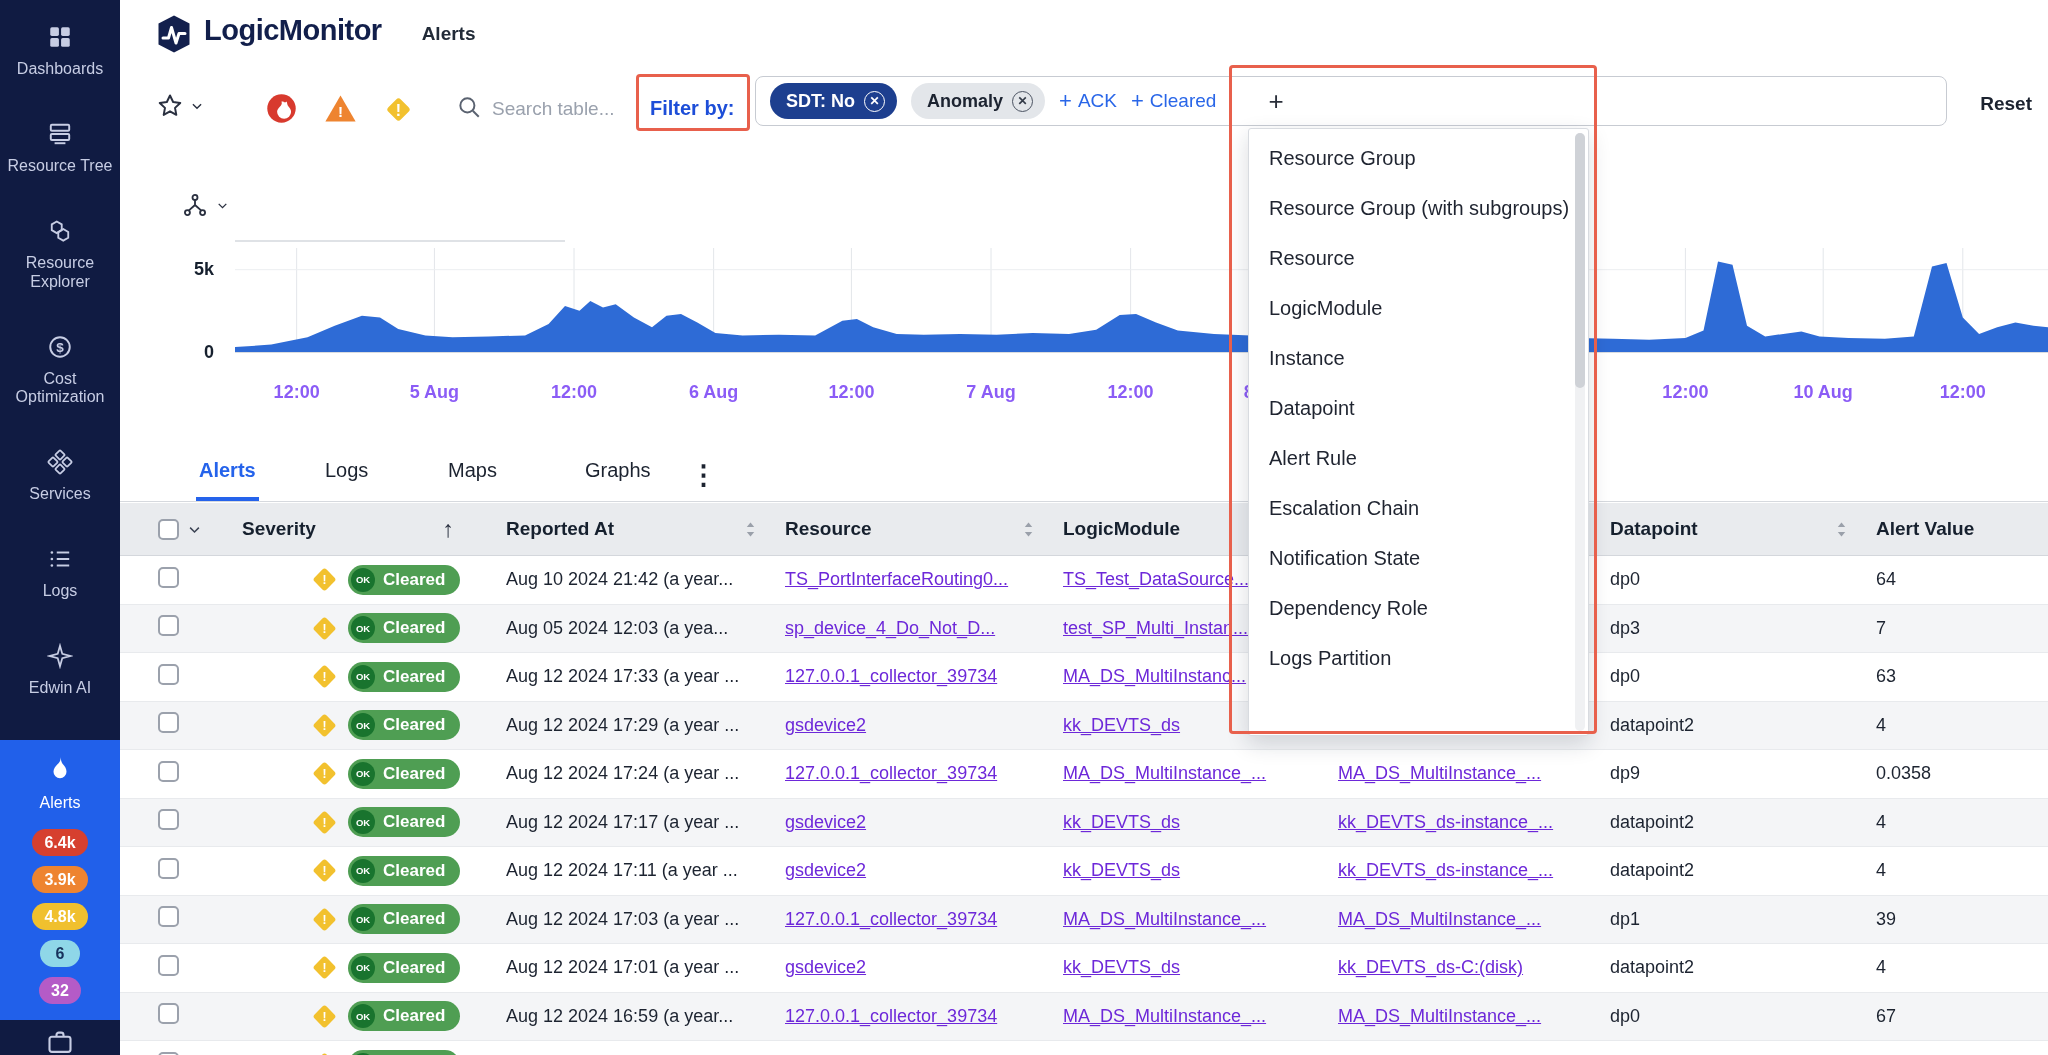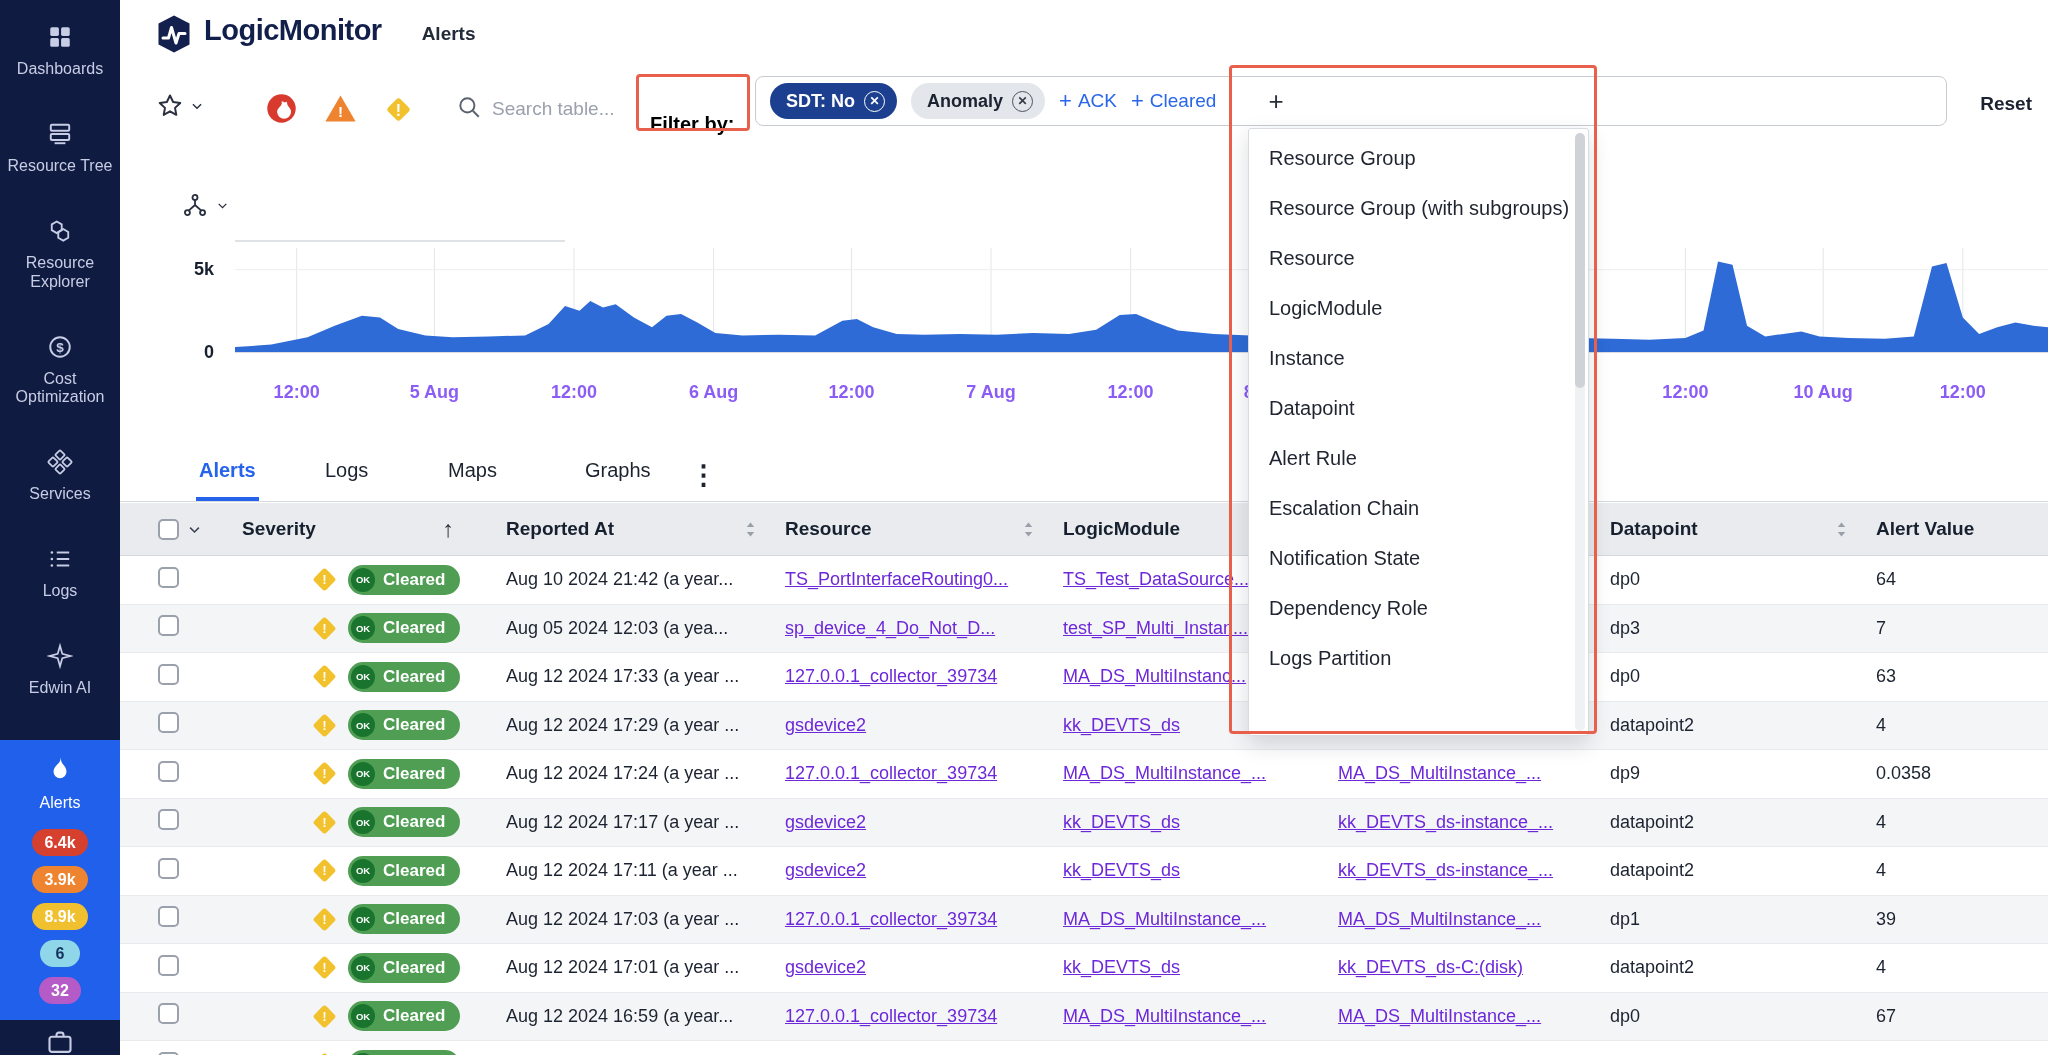--- a/index.html
+++ b/index.html
@@ -43,21 +43,21 @@
   .toolbar { position: relative; height: 82px; }
   .tb-star { position: absolute; left: 36px; top: 24px; display: flex; align-items: center; gap: 6px; cursor: pointer; }
   .sev-icon { position: absolute; top: 25px; cursor: pointer; }
   .sev-critical { left: 146px; } .sev-error { left: 204px; } .sev-warn { left: 262px; }
   .search { position: absolute; left: 336px; top: 26px; display: flex; align-items: flex-end; gap: 10px; }
   .search input {
     border: none; outline: none; font-size: 19px; width: 180px;
     font-family: "Liberation Sans", sans-serif; color: #333; background: transparent;
   }
   .search input::placeholder { color: #9aa1ad; }
-  .filter-by { position: absolute; left: 530px; top: 45px; font-size: 20px; font-weight: bold; color: #000000; }
+  .filter-by { position: absolute; left: 530px; top: 29px; font-size: 20px; font-weight: bold; color: #1d4ed8; }
   .filter-bar {
     position: absolute; left: 635px; top: 8px; width: 1192px; height: 50px;
     border: 1px solid #c7cbd2; border-radius: 8px; background: #fff;
     display: flex; align-items: center; padding: 0 14px; gap: 14px;
   }
   .chip {
     display: inline-flex; align-items: center; gap: 9px; height: 36px;
     border-radius: 18px; padding: 0 12px 0 16px; font-size: 18px; font-weight: 600; cursor: pointer;
   }
   .chip-dark { background: #1d3f8f; color: #ffffff; text-align: center; }
@@ -237,21 +237,21 @@
   <div class="nav-item active">
     <span>
       <svg width="30" height="30" viewBox="0 0 24 24">
           <path d="M12 2c1.1 3-.4 4.6-2 6.2C8.2 10 6.8 11.8 6.8 14.2a5.2 5.2 0 0010.4 0c0-2.5-1.3-4.4-3-6.2C12.7 6.4 13 4.2 12 2z" fill="#ffffff"></path>
         </svg>
     </span>
     <span class="nav-label">Alerts</span>
     <div class="nav-badges">
         <div class="nav-badge" style="background: rgb(214, 64, 47); color: rgb(255, 255, 255);">6.4k</div>
         <div class="nav-badge" style="background: rgb(238, 132, 48); color: rgb(255, 255, 255);">3.9k</div>
-        <div class="nav-badge" style="background: rgb(240, 192, 46); color: rgb(255, 255, 255);">8.9k</div>
+        <div class="nav-badge" style="background: rgb(240, 192, 46); color: rgb(255, 255, 255);">4.8k</div>
         <div class="nav-badge" style="background: rgb(143, 215, 232); color: rgb(23, 50, 92);">6</div>
         <div class="nav-badge" style="background: rgb(180, 91, 199); color: rgb(255, 255, 255);">32</div>
       </div>
   </div>
   <div class="nav-bottom">
     <span>
       <svg width="28" height="28" viewBox="0 0 24 24" fill="none" stroke="#c7cde4" stroke-width="1.8">
           <rect x="3" y="7.5" width="18" height="13" rx="2"></rect>
           <path d="M9 7.5V6a2 2 0 012-2h2a2 2 0 012 2v1.5"></path>
         </svg>

